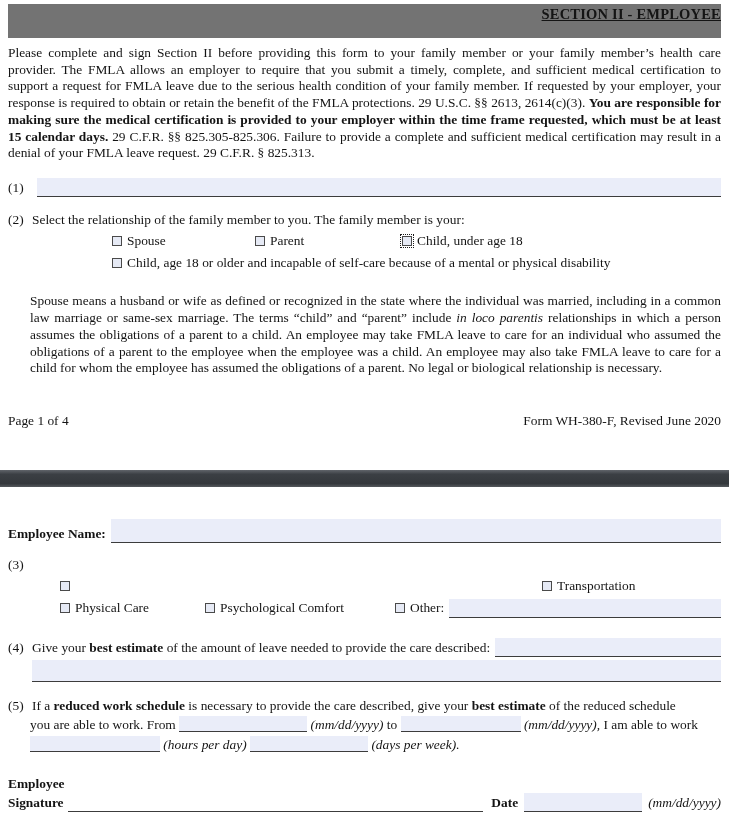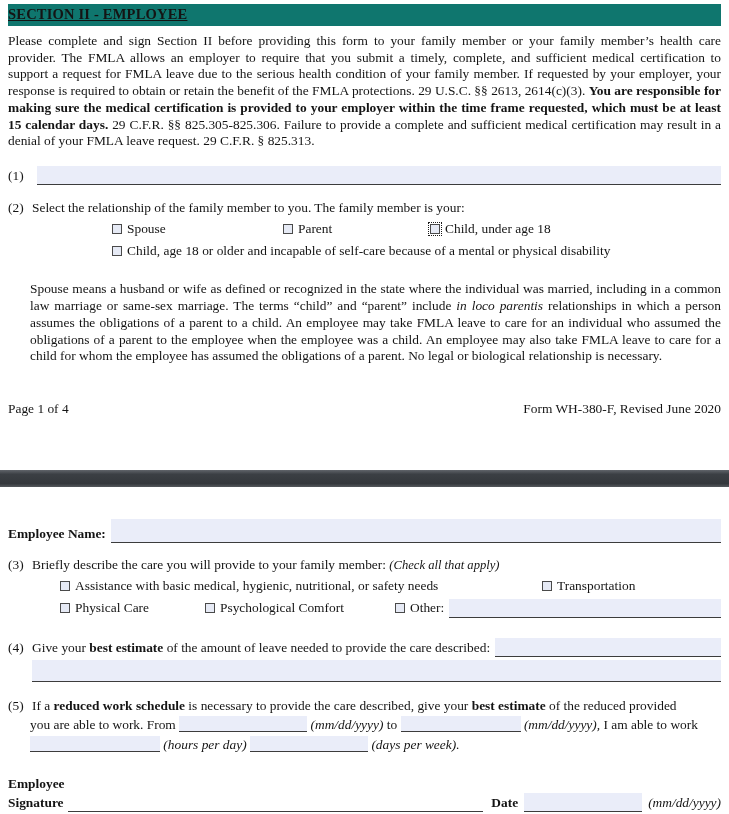--- a/index.html
+++ b/index.html
@@ -10,21 +10,21 @@
     font-size:13.4px; line-height:1.25;
   }
   .page { padding:0 8px; overflow:hidden; }
   .page1 { height:470px; padding-top:4px; }
   .page2 { height:422px; }
   .page-divider {
     height:17px; width:729px;
     background:linear-gradient(#60646a 0%, #3b3f44 25%, #34383c 80%, #54585c 100%);
   }
   .section-header {
-    background:#0f766e; text-align:left; padding:1px 0 2px;
+    background:#737373; text-align:right; padding:1px 0 14px;
   }
   .section-header span {
     font-weight:bold; font-size:14.5px; text-decoration:underline; letter-spacing:.2px;
   }
   .para { text-align:justify; margin-top:7px; }
   .qrow { display:flex; align-items:flex-end; }
   .qnum { flex:0 0 24px; }
   .qtext { white-space:nowrap; }
   .field {
     background:#eaedf9; border-bottom:1px solid #3c3c3c;
@@ -33,21 +33,21 @@
   .field.grow { flex:1 1 auto; margin-left:5px; }
   .uline { border-bottom:1px solid #3c3c3c; display:inline-block; height:19px; }
   .cb {
     width:10px; height:10px; border:1px solid #4a4a4a; background:#e6eaf5;
     display:inline-block; margin-right:5px; flex:0 0 auto;
   }
   .cb.focused { outline:1.6px dotted #1a1a1a; outline-offset:1px; }
   .opt { display:flex; align-items:center;padding-left:12px; }
   .cbrow { display:flex; align-items:center; margin-left:92px; margin-top:4px; }
   .cbrow3 { display:flex; align-items:center; margin-left:40px; margin-top:4px; }
-  .w143 { flex:0 0 143px; } .w147 { flex:0 0 147px;margin-left:28px; }
+  .w143 { flex:0 0 143px; } .w147 { flex:0 0 147px; }
   .w482 { flex:0 0 482px; } .w145 { flex:0 0 145px; } .w190 { flex:0 0 190px; }
   .indent { margin-left:22px; }
   .footer-row { display:flex; justify-content:space-between; margin-top:36px;gap:13px; }
   .bold { font-weight:bold; }
   .ital { font-style:italic; }
   .hint { font-style:italic; font-size:12.6px; }
   .emp-row { display:flex; align-items:flex-end; margin-top:32px; }
   .emp-row .field { height:24px; }
   .sig-block { margin-top:22px; }
   .sig-row { display:flex; align-items:flex-end; }
@@ -111,28 +111,24 @@
 
 <div class="page page2">
 
   <div class="emp-row">
     <span class="bold qtext">Employee Name:</span>
     <span class="field grow"></span>
   </div>
 
   <div class="qrow" style="margin-top:14px;">
     <span class="qnum">(3)</span>
-    <span>
-      <span>Briefly describe the care you will provide to your family member: </span><span class="hint">(Check all that apply)</span>
-    </span>
   </div>
   <div class="cbrow3">
     <span class="opt w482">
       <span class="cb"></span>
-      <span>Assistance with basic medical, hygienic, nutritional, or safety needs</span>
     </span>
     <span class="opt">
       <span class="cb"></span>
       <span>Transportation</span>
     </span>
   </div>
   <div class="cbrow3">
     <span class="opt w145">
       <span class="cb"></span>
       <span>Physical Care</span>
@@ -156,21 +152,21 @@
     <span class="field grow"></span>
   </div>
   <div style="margin-left:24px; margin-top:3px;">
     <span class="field" style="width:100%; height:22px;"></span>
   </div>
 
   <div style="margin-top:16px;">
     <div class="qrow">
       <span class="qnum">(5)</span>
       <span>
-        <span>If a </span><b>reduced work schedule</b><span> is necessary to provide the care described, give your </span><b>best estimate</b><span> of the reduced provided</span>
+        <span>If a </span><b>reduced work schedule</b><span> is necessary to provide the care described, give your </span><b>best estimate</b><span> of the reduced schedule</span>
       </span>
     </div>
     <div class="indent" style="margin-top:2px;">
       <span>you are able to work. From</span>
       <span class="inline-field" style="width:128px;"></span>
       <span class="ital">(mm/dd/yyyy)</span>
       <span>to</span>
       <span class="inline-field" style="width:120px;"></span>
       <span class="ital">(mm/dd/yyyy),</span>
       <span>I am able to work</span>

